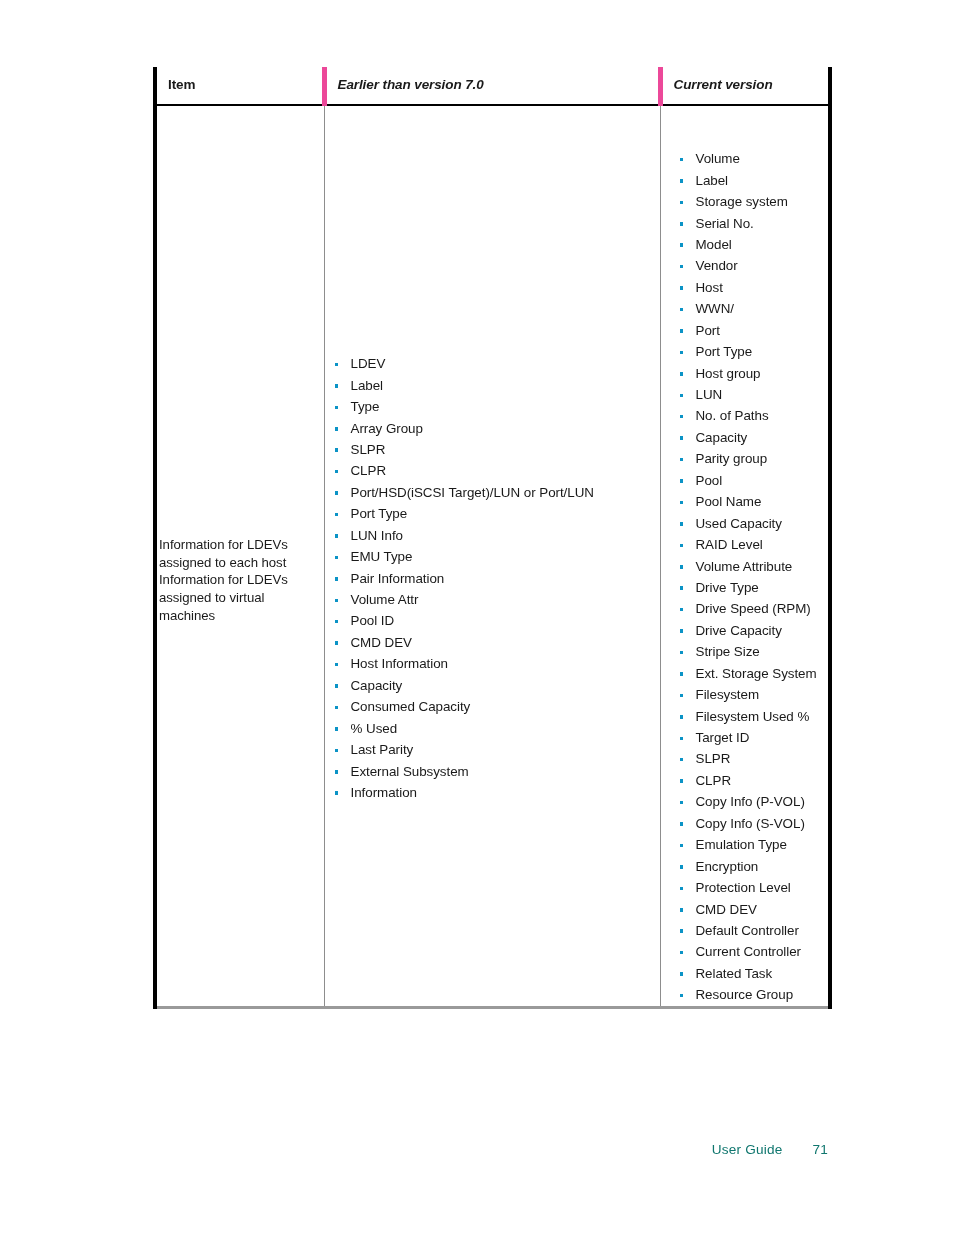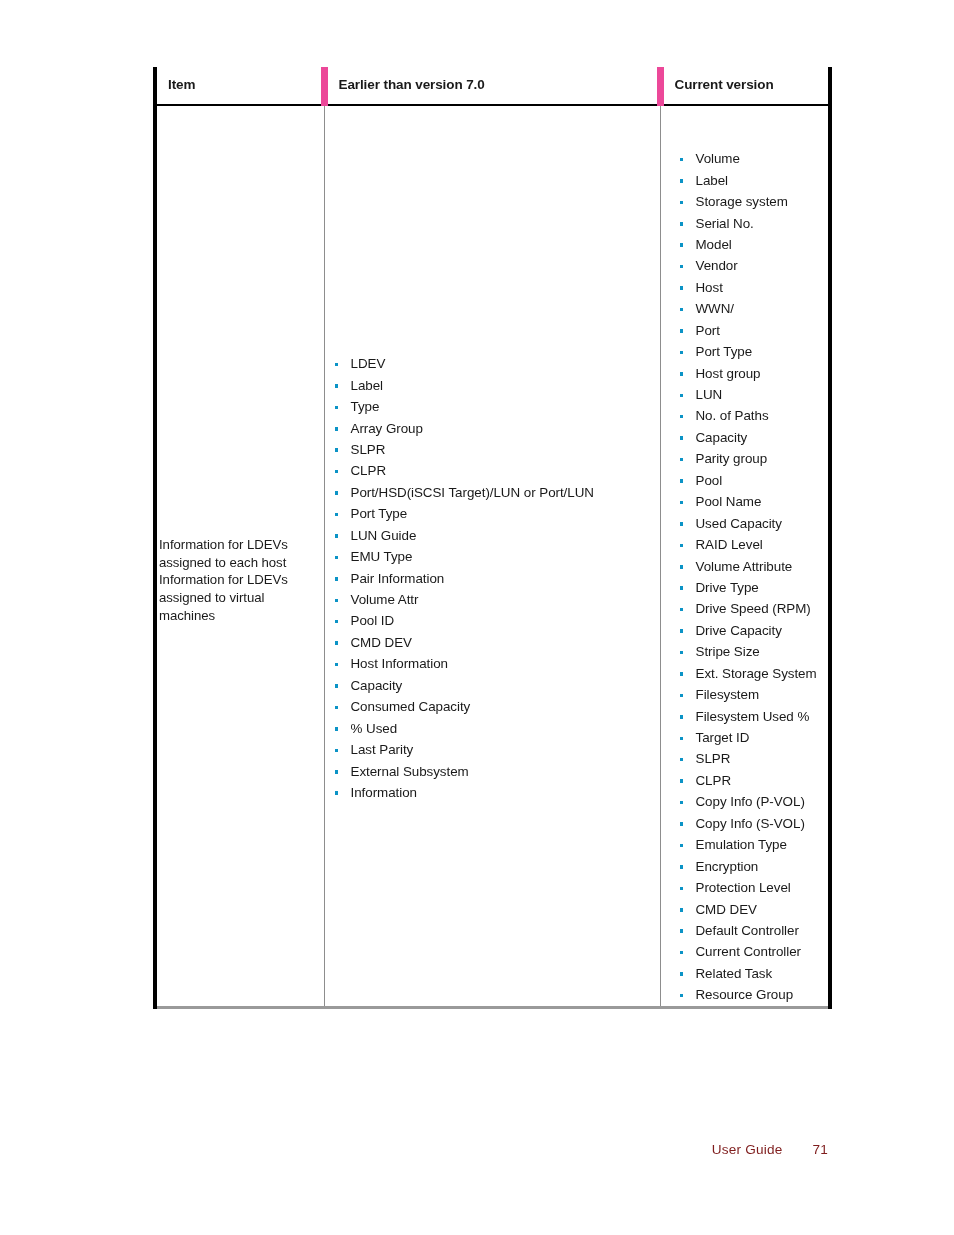--- a/index.html
+++ b/index.html
@@ -38,21 +38,21 @@
     text-align: left;
     vertical-align: top;
     font-weight: bold;
     font-size: 13.5px;
     line-height: 1.2;
     padding: 10px 0 11px 11px;
     border-bottom: 2px solid #000000;
     background: #ffffff;
     letter-spacing: -0.1px;
   }
-  thead th.sep { border-left: 7px solid #ec4899; }
+  thead th.sep { border-left: 5px solid #ec4899; font-style: italic; }
 
   
   tbody td {
     vertical-align: top;
     padding: 0;
     background: #ffffff;
   }
   tbody td.sep { border-left: 1px solid #8d8d8d; }
 
   
@@ -100,21 +100,21 @@
   .spacer-cell { height: 873px; }
 
   
   #page-footer {
     position: absolute;
     left: 0;
     top: 1142px;
     width: 828px;
     text-align: right;
     font-size: 13.6px;
-    color: #7f1d1d;
+    color: #0f766e;
     letter-spacing: 0.2px;
   }
   #page-footer .guide-label { margin-right: 30px; }
 </style>
 </head>
 <body>
 
 <table id="compare-table">
   <colgroup>
     <col class="c1">
@@ -140,21 +140,21 @@
         <div class="mid-cell-inner">
           <ul class="bullets" id="earlier-list">
               <li>LDEV</li>
               <li>Label</li>
               <li>Type</li>
               <li>Array Group</li>
               <li>SLPR</li>
               <li>CLPR</li>
               <li>Port/HSD(iSCSI Target)/LUN or Port/LUN</li>
               <li>Port Type</li>
-              <li>LUN Guide</li>
+              <li>LUN Info</li>
               <li>EMU Type</li>
               <li>Pair Information</li>
               <li>Volume Attr</li>
               <li>Pool ID</li>
               <li>CMD DEV</li>
               <li>Host Information</li>
               <li>Capacity</li>
               <li>Consumed Capacity</li>
               <li>% Used</li>
               <li>Last Parity</li>

